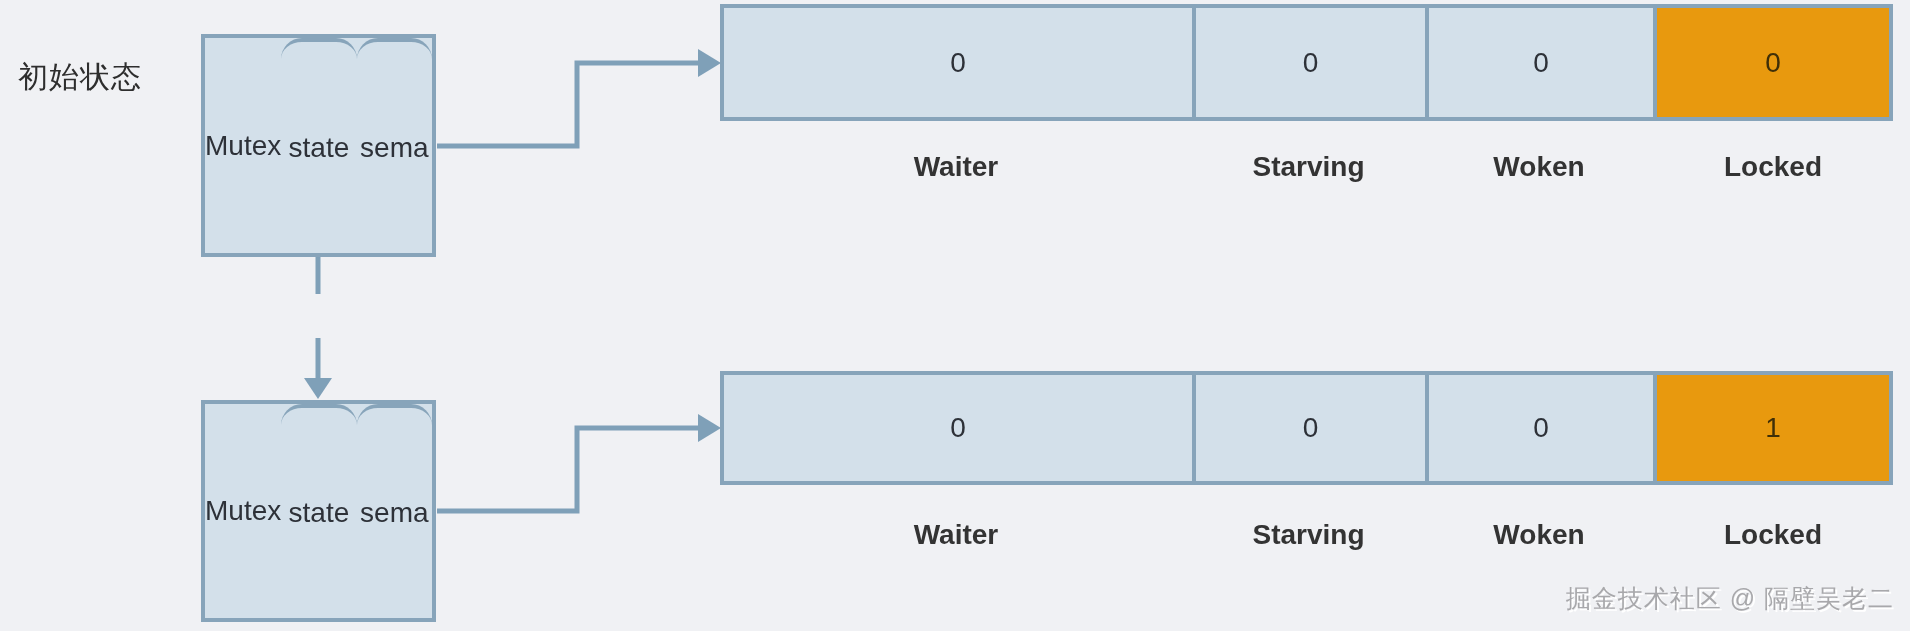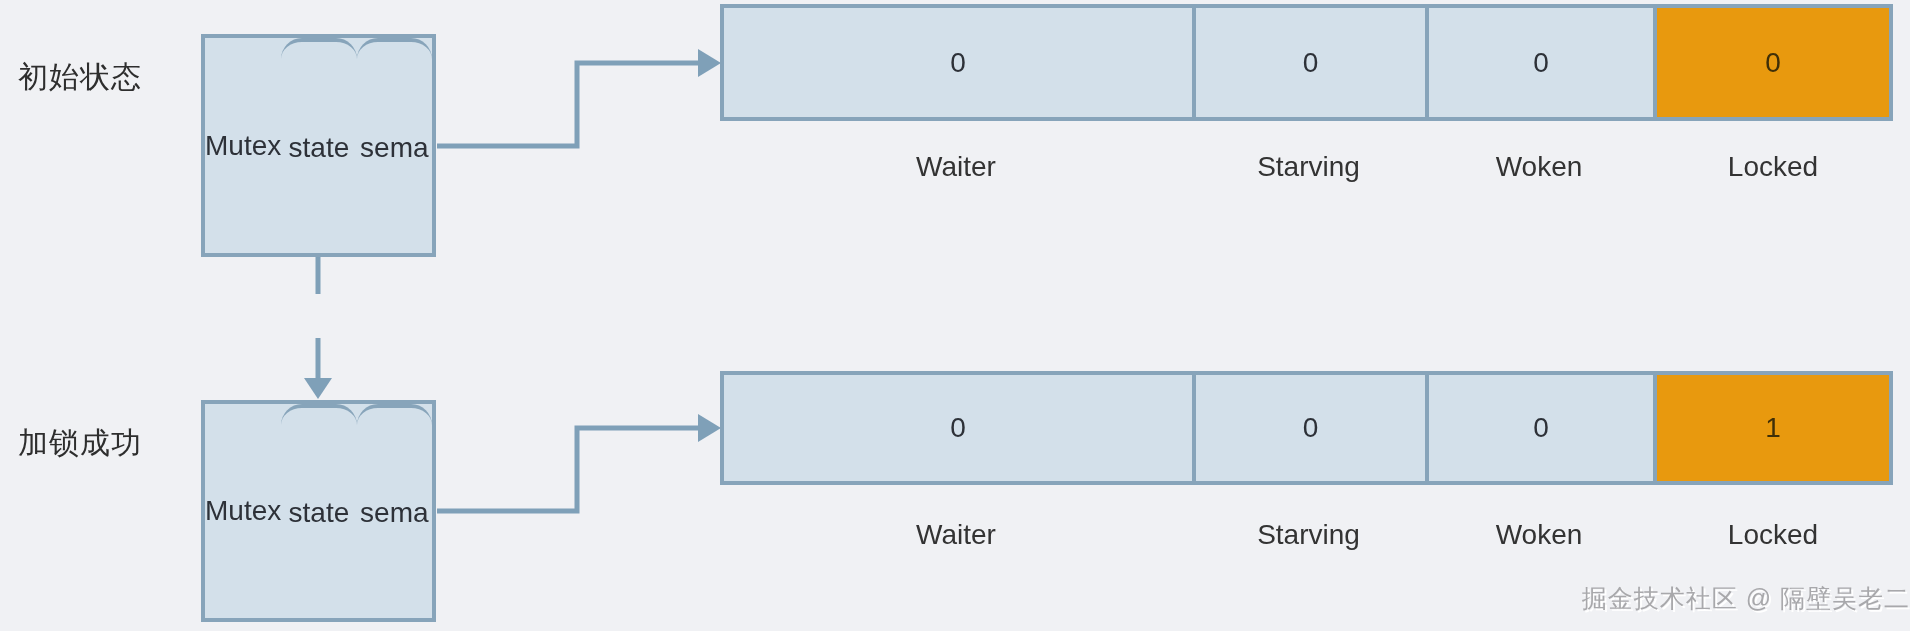--- a/index.html
+++ b/index.html
@@ -60,37 +60,38 @@
   .bitcell.divider{border-right:4px solid var(--cell-border);}
   .bitcell.hl{background:var(--highlight-fill);color:var(--highlight-text);}
   .w-waiter{width:472px;}
   .w-starving{width:233px;}
   .w-woken{width:228px;}
   .w-locked{flex:1;}
 
   .bitlabels{
     position:absolute;left:720px;width:1173px;height:34px;
     display:flex;
+    font-weight:bold;
   }
   .bitlabels.top{top:150px;}
   .bitlabels.bottom{top:518px;}
   .bitlabel{
     display:flex;align-items:center;justify-content:center;
     font-size:28px;color:#333;
   }
 
   .transition-label{
     position:absolute;left:254px;top:294px;width:140px;
     text-align:center;font-size:29px;color:#2e2e2e;letter-spacing:2px;
   }
 
   .arrow-layer{position:absolute;left:0;top:0;width:1910px;height:631px;pointer-events:none;}
 
   .watermark{
-    position:absolute;right:0;top:582px;
+    position:absolute;right:16px;top:582px;
     font-size:25px;letter-spacing:1px;
     color:var(--watermark);
     text-shadow:2px 2px 0 #ffffff;
     white-space:nowrap;
   }
 </style>
 </head>
 <body>
 
 <div class="canvas">
@@ -127,21 +128,20 @@
   </div>
 
   <div class="bitlabels top">
     <div class="bitlabel w-waiter">Waiter</div>
     <div class="bitlabel w-starving">Starving</div>
     <div class="bitlabel w-woken">Woken</div>
     <div class="bitlabel w-locked">Locked</div>
   </div>
 
 
-  <div class="state-label bottom">加锁成功</div>
 
   <div class="struct-box bottom">
     <div class="struct-row">Mutex</div>
     <div class="struct-row">state</div>
     <div class="struct-row">sema</div>
   </div>
 
   <div class="bitfield bottom">
     <div class="bitcell divider w-waiter">0</div>
     <div class="bitcell divider w-starving">0</div>

